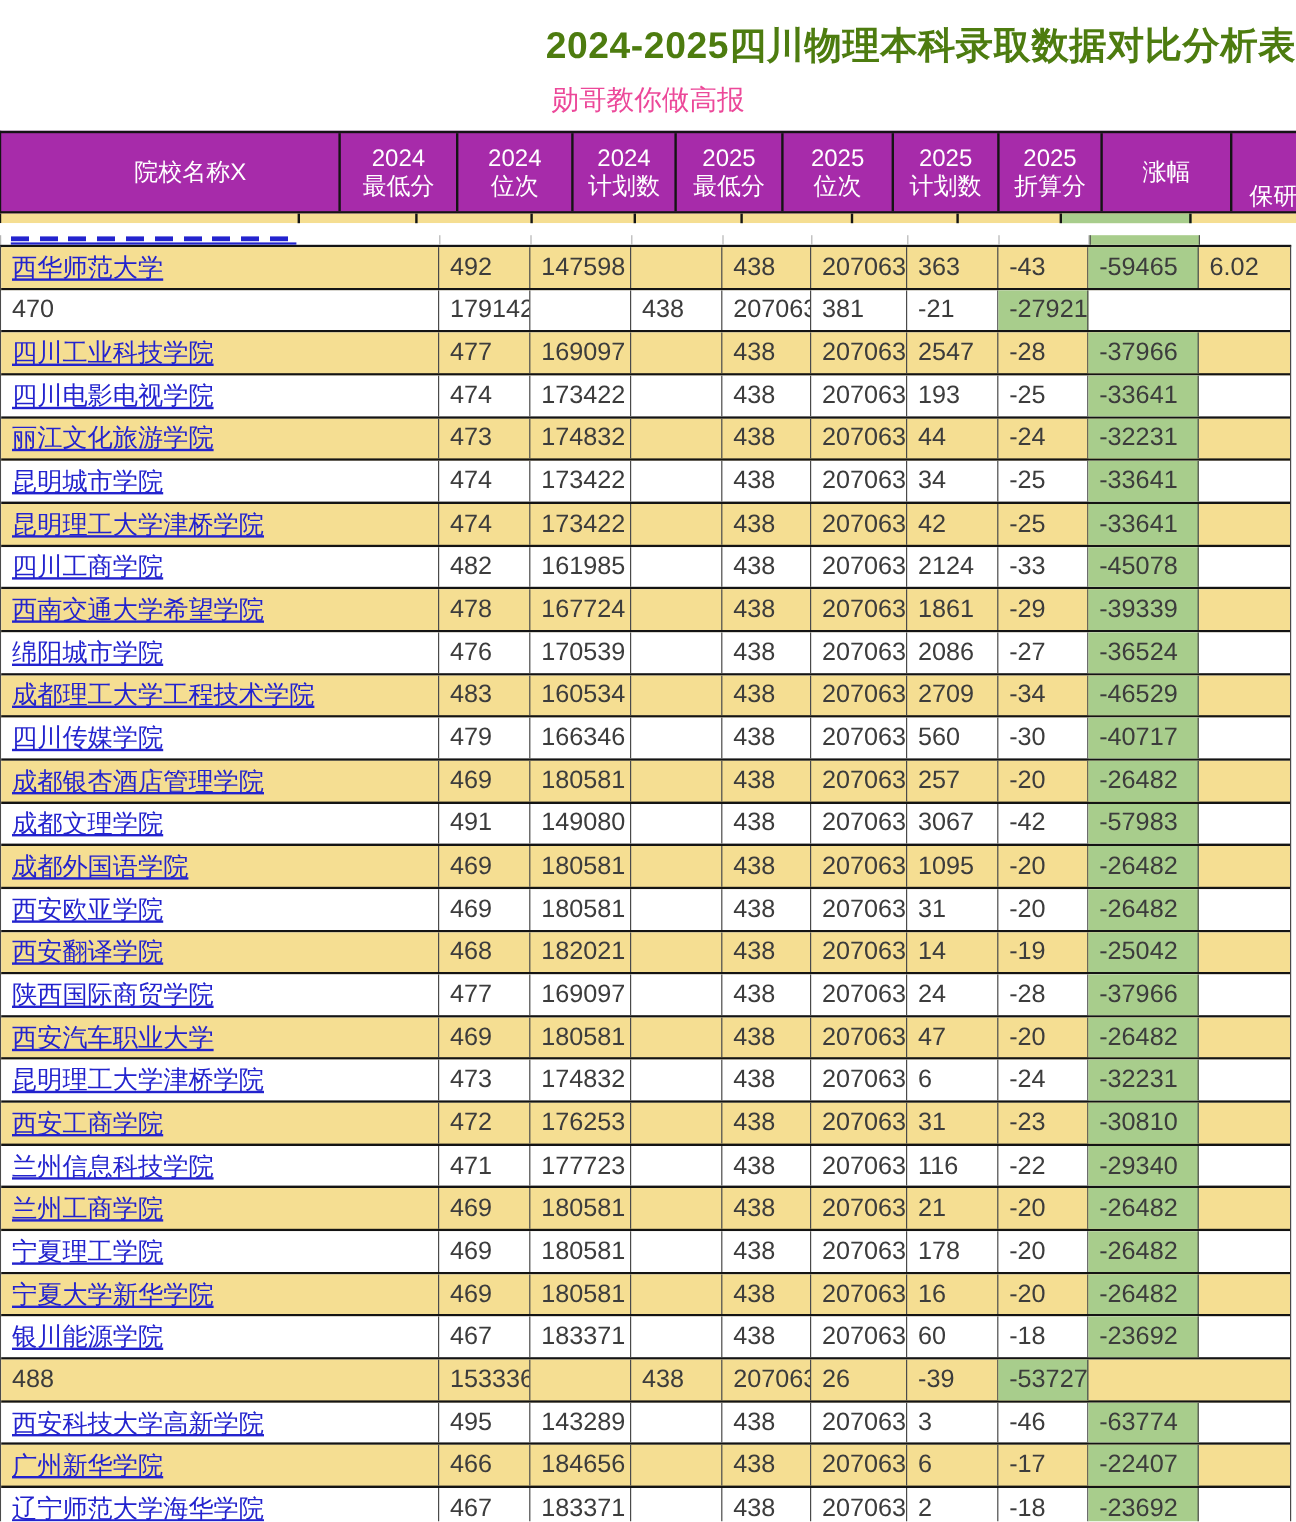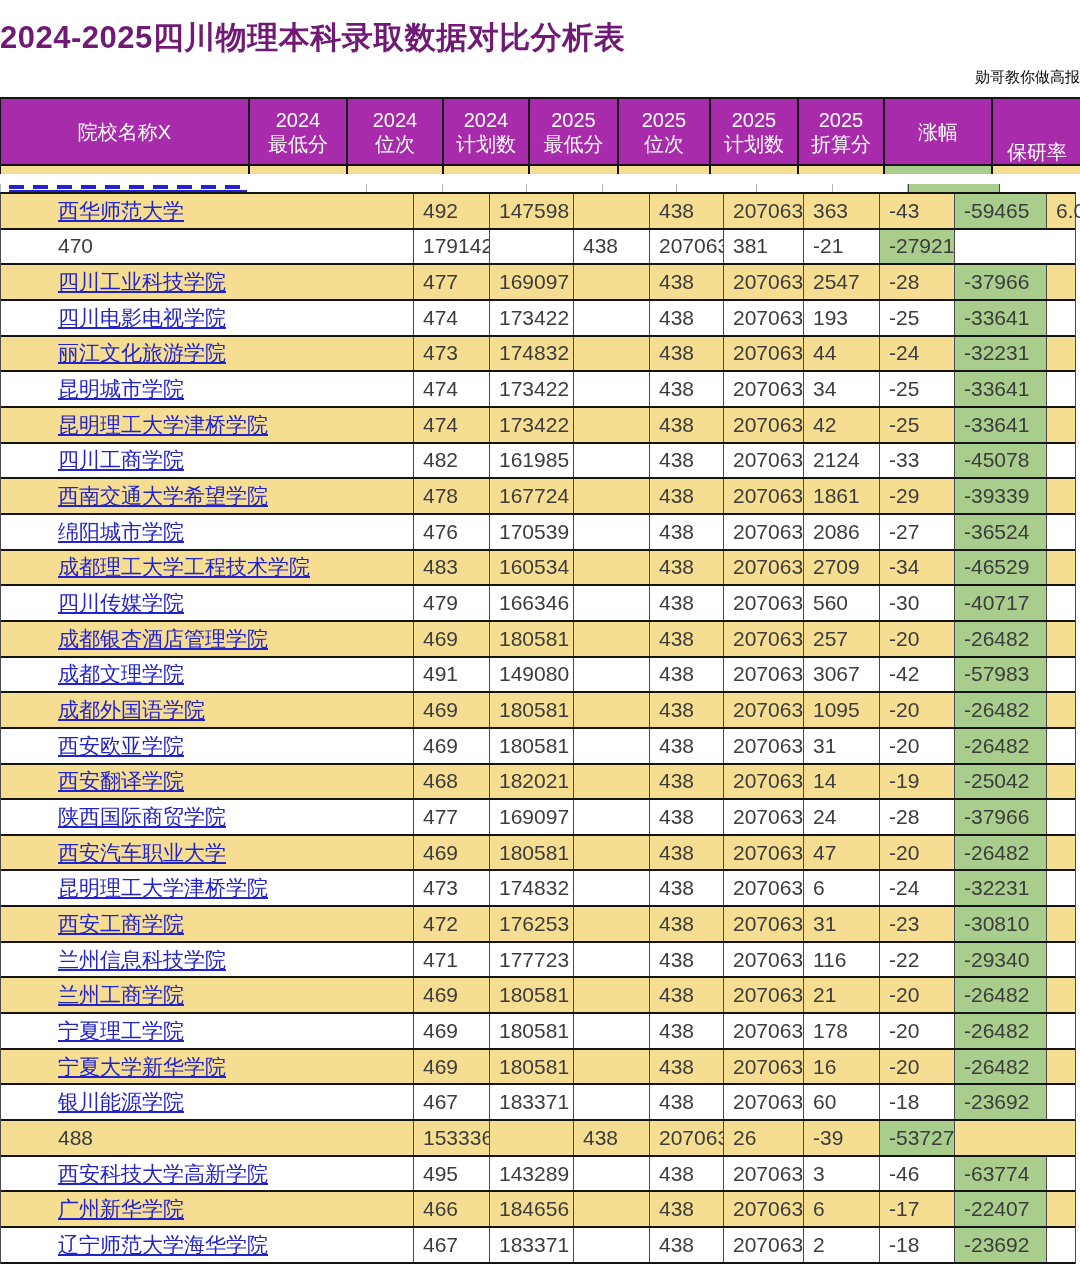--- a/index.html
+++ b/index.html
@@ -10,33 +10,34 @@
     --txt:#3C3C3C;
     --hline:#141414;
     --vline:#4A4A4A;
     --row-h:35.66px;
   }
   *{margin:0;padding:0;box-sizing:border-box;}
   html,body{background:#fff;}
   body{font-family:"Liberation Sans","DejaVu Sans",sans-serif;}
   .page{position:relative;width:1080px;height:1268px;background:#fff;overflow:hidden;}
 
-  .title{margin-top:17px;text-align:left;font-size:31px;font-weight:bold;color:#701a75;letter-spacing:0.5px;}
-  .subtitle{margin-top:9px;text-align:right;font-size:15px;color:#000000;}
+  .title{margin-top:17px;text-align:right;font-size:31px;font-weight:bold;color:#4d7c0f;letter-spacing:0.5px;}
+  .subtitle{margin-top:9px;text-align:center;font-size:23px;color:#ec4899;}
 
   
   .header-grid{
     margin-top:10px;
     display:grid;
     grid-template-columns:249px 98px 96px 86px 89px 92px 88px 86px 108px 88px;
     width:1080px;height:69px;
     background:var(--purple);
     border-top:2px solid var(--hline);
     border-bottom:2px solid var(--hline);
     border-left:1px solid var(--hline);
+    padding-left:34px;
   }
   .hcell{
     display:flex;flex-direction:column;align-items:center;justify-content:center;
     color:#fff;font-size:20px;line-height:24px;text-align:center;
     border-right:2px solid var(--hline);
     overflow:hidden;white-space:nowrap;
   }
   .hcell:last-child{border-right:none;justify-content:flex-end;}
 
   
@@ -75,21 +76,20 @@
     width:1076px;
     border-top:2px solid var(--hline);
     border-left:1px solid var(--vline);
     border-right:1px solid var(--vline);
   }
   .trow{
     display:grid;
     grid-template-columns:365px 76px 84px 76px 74px 80px 76px 75px 92px 77px;
     height:var(--row-h);
     border-bottom:2px solid var(--hline);
-    padding-left:48px;
   }
   .row-yellow{background:var(--yellow);}
   .row-white{background:#fff;}
   .cell{
     display:flex;align-items:center;
     padding-left:9px;
     font-size:21px;color:var(--txt);
     border-right:1px solid var(--vline);
     overflow:hidden;white-space:nowrap;
   }

